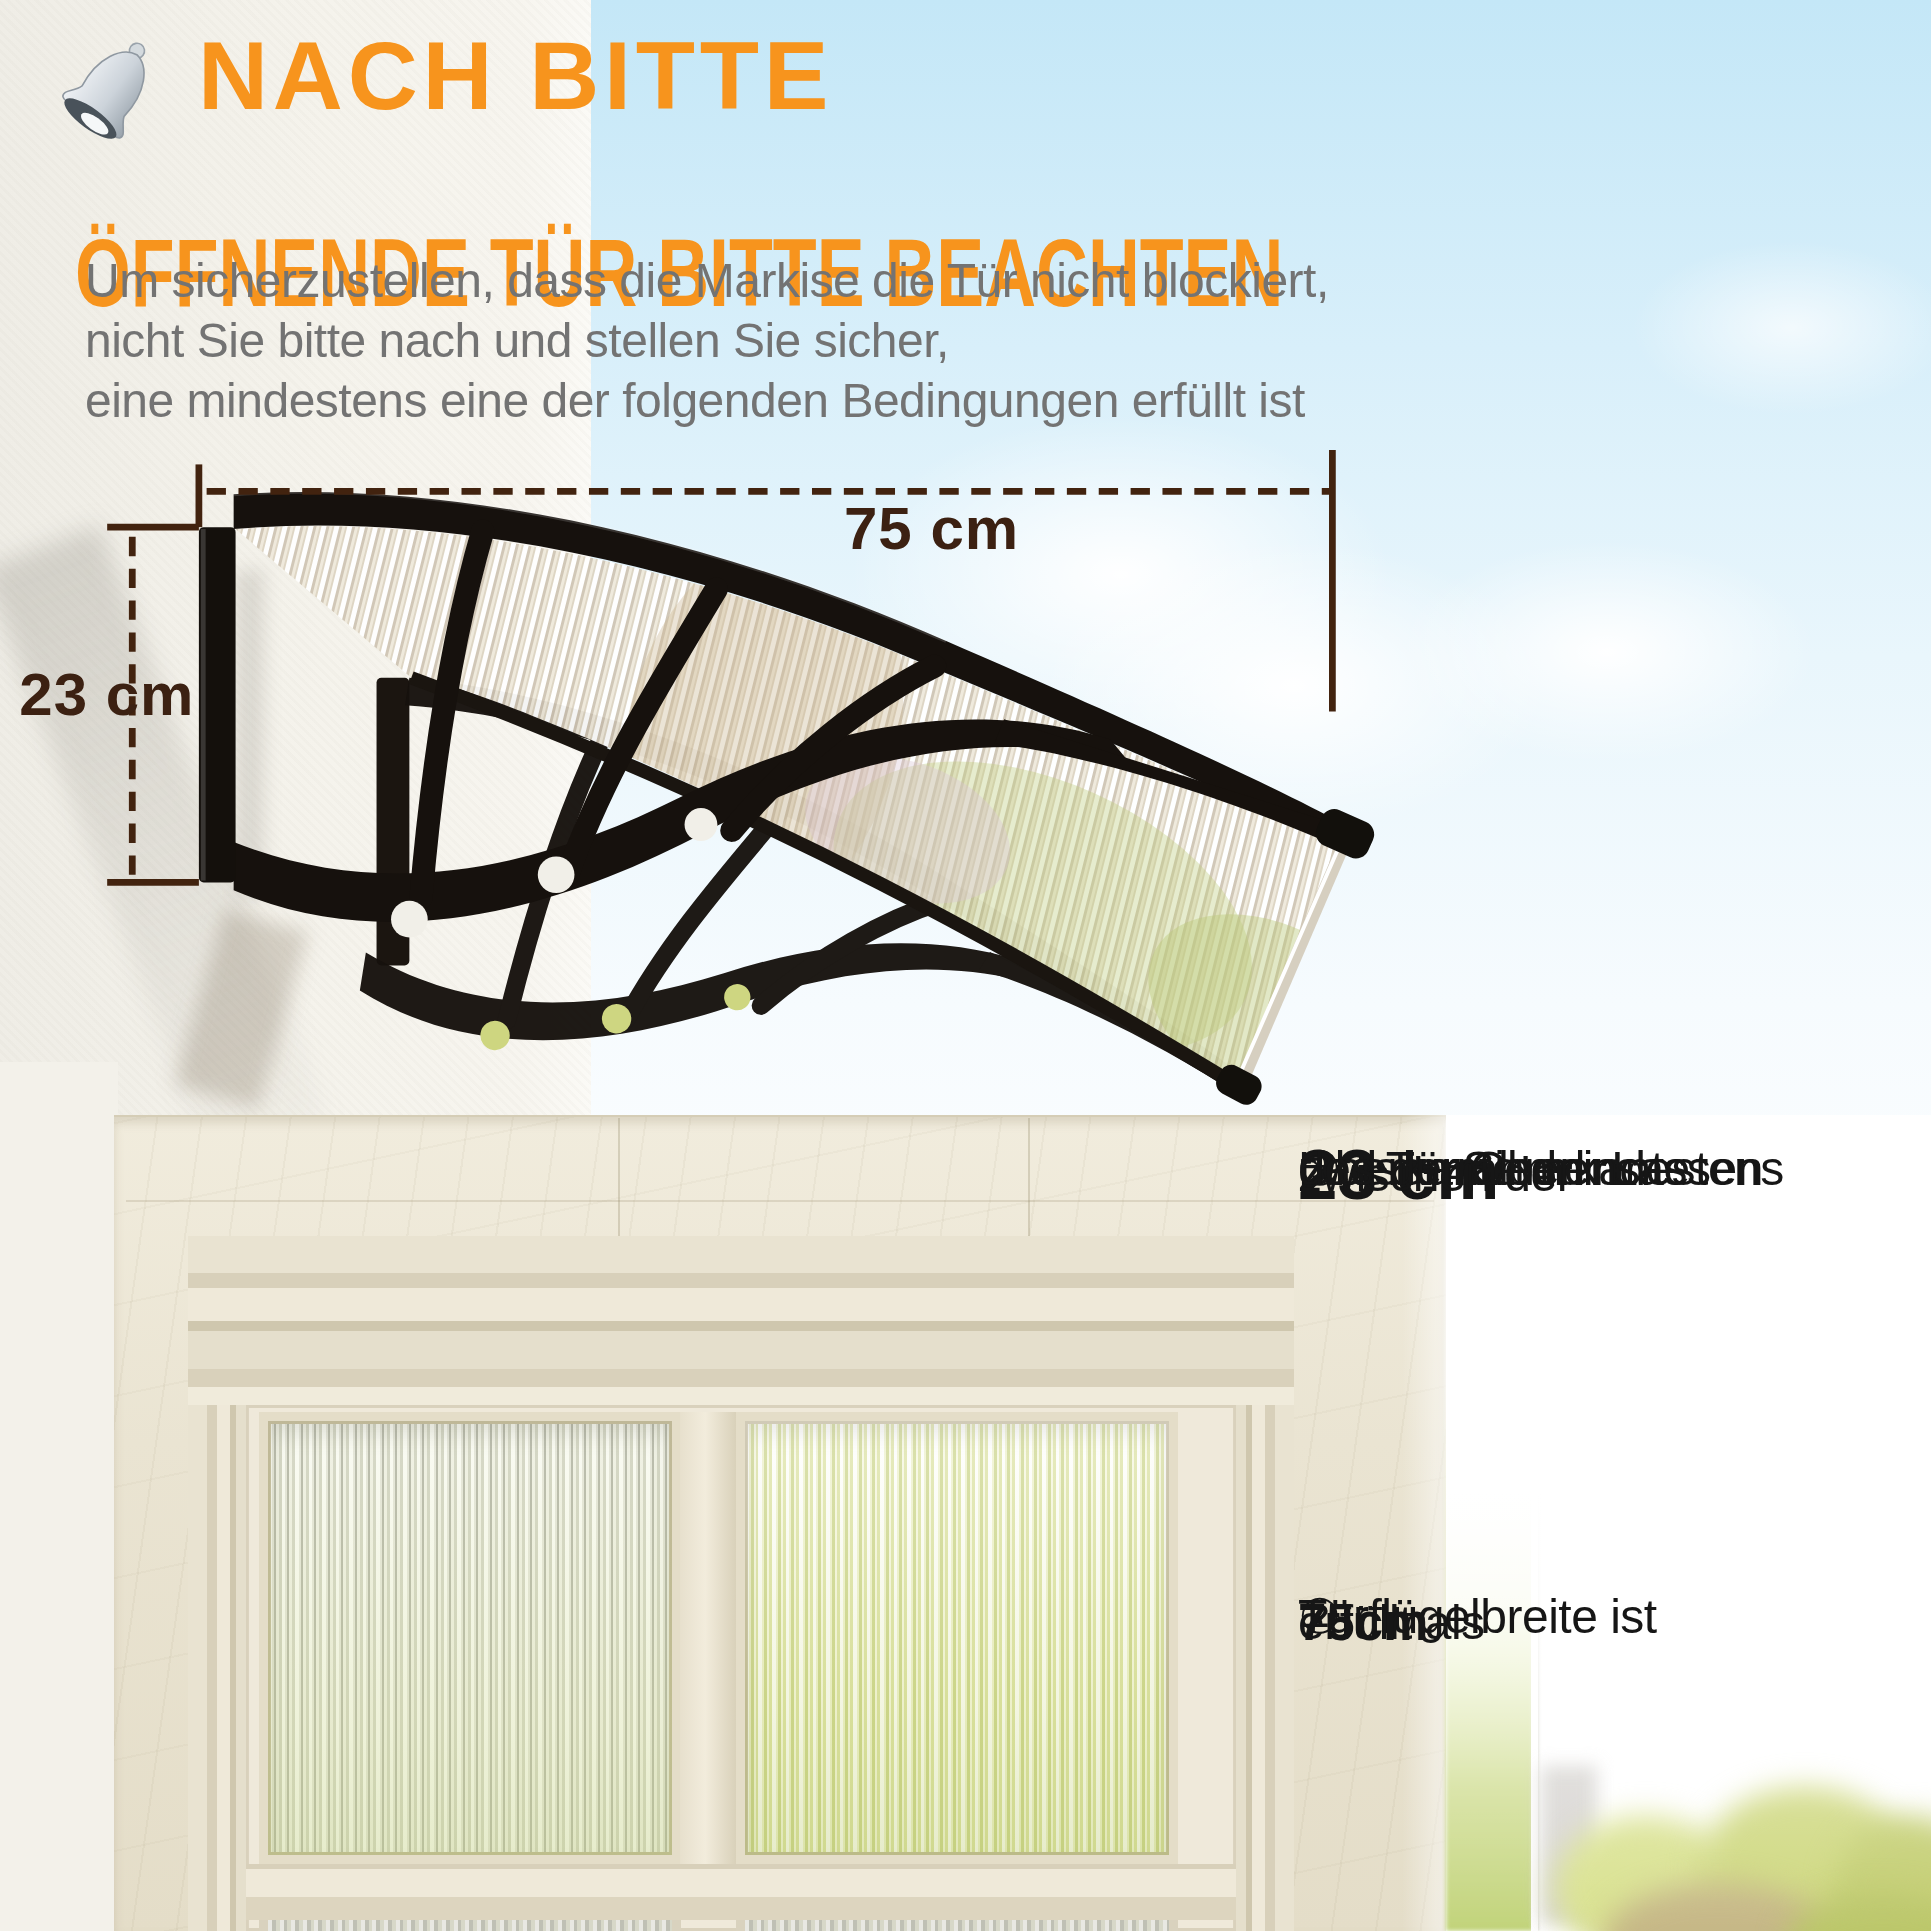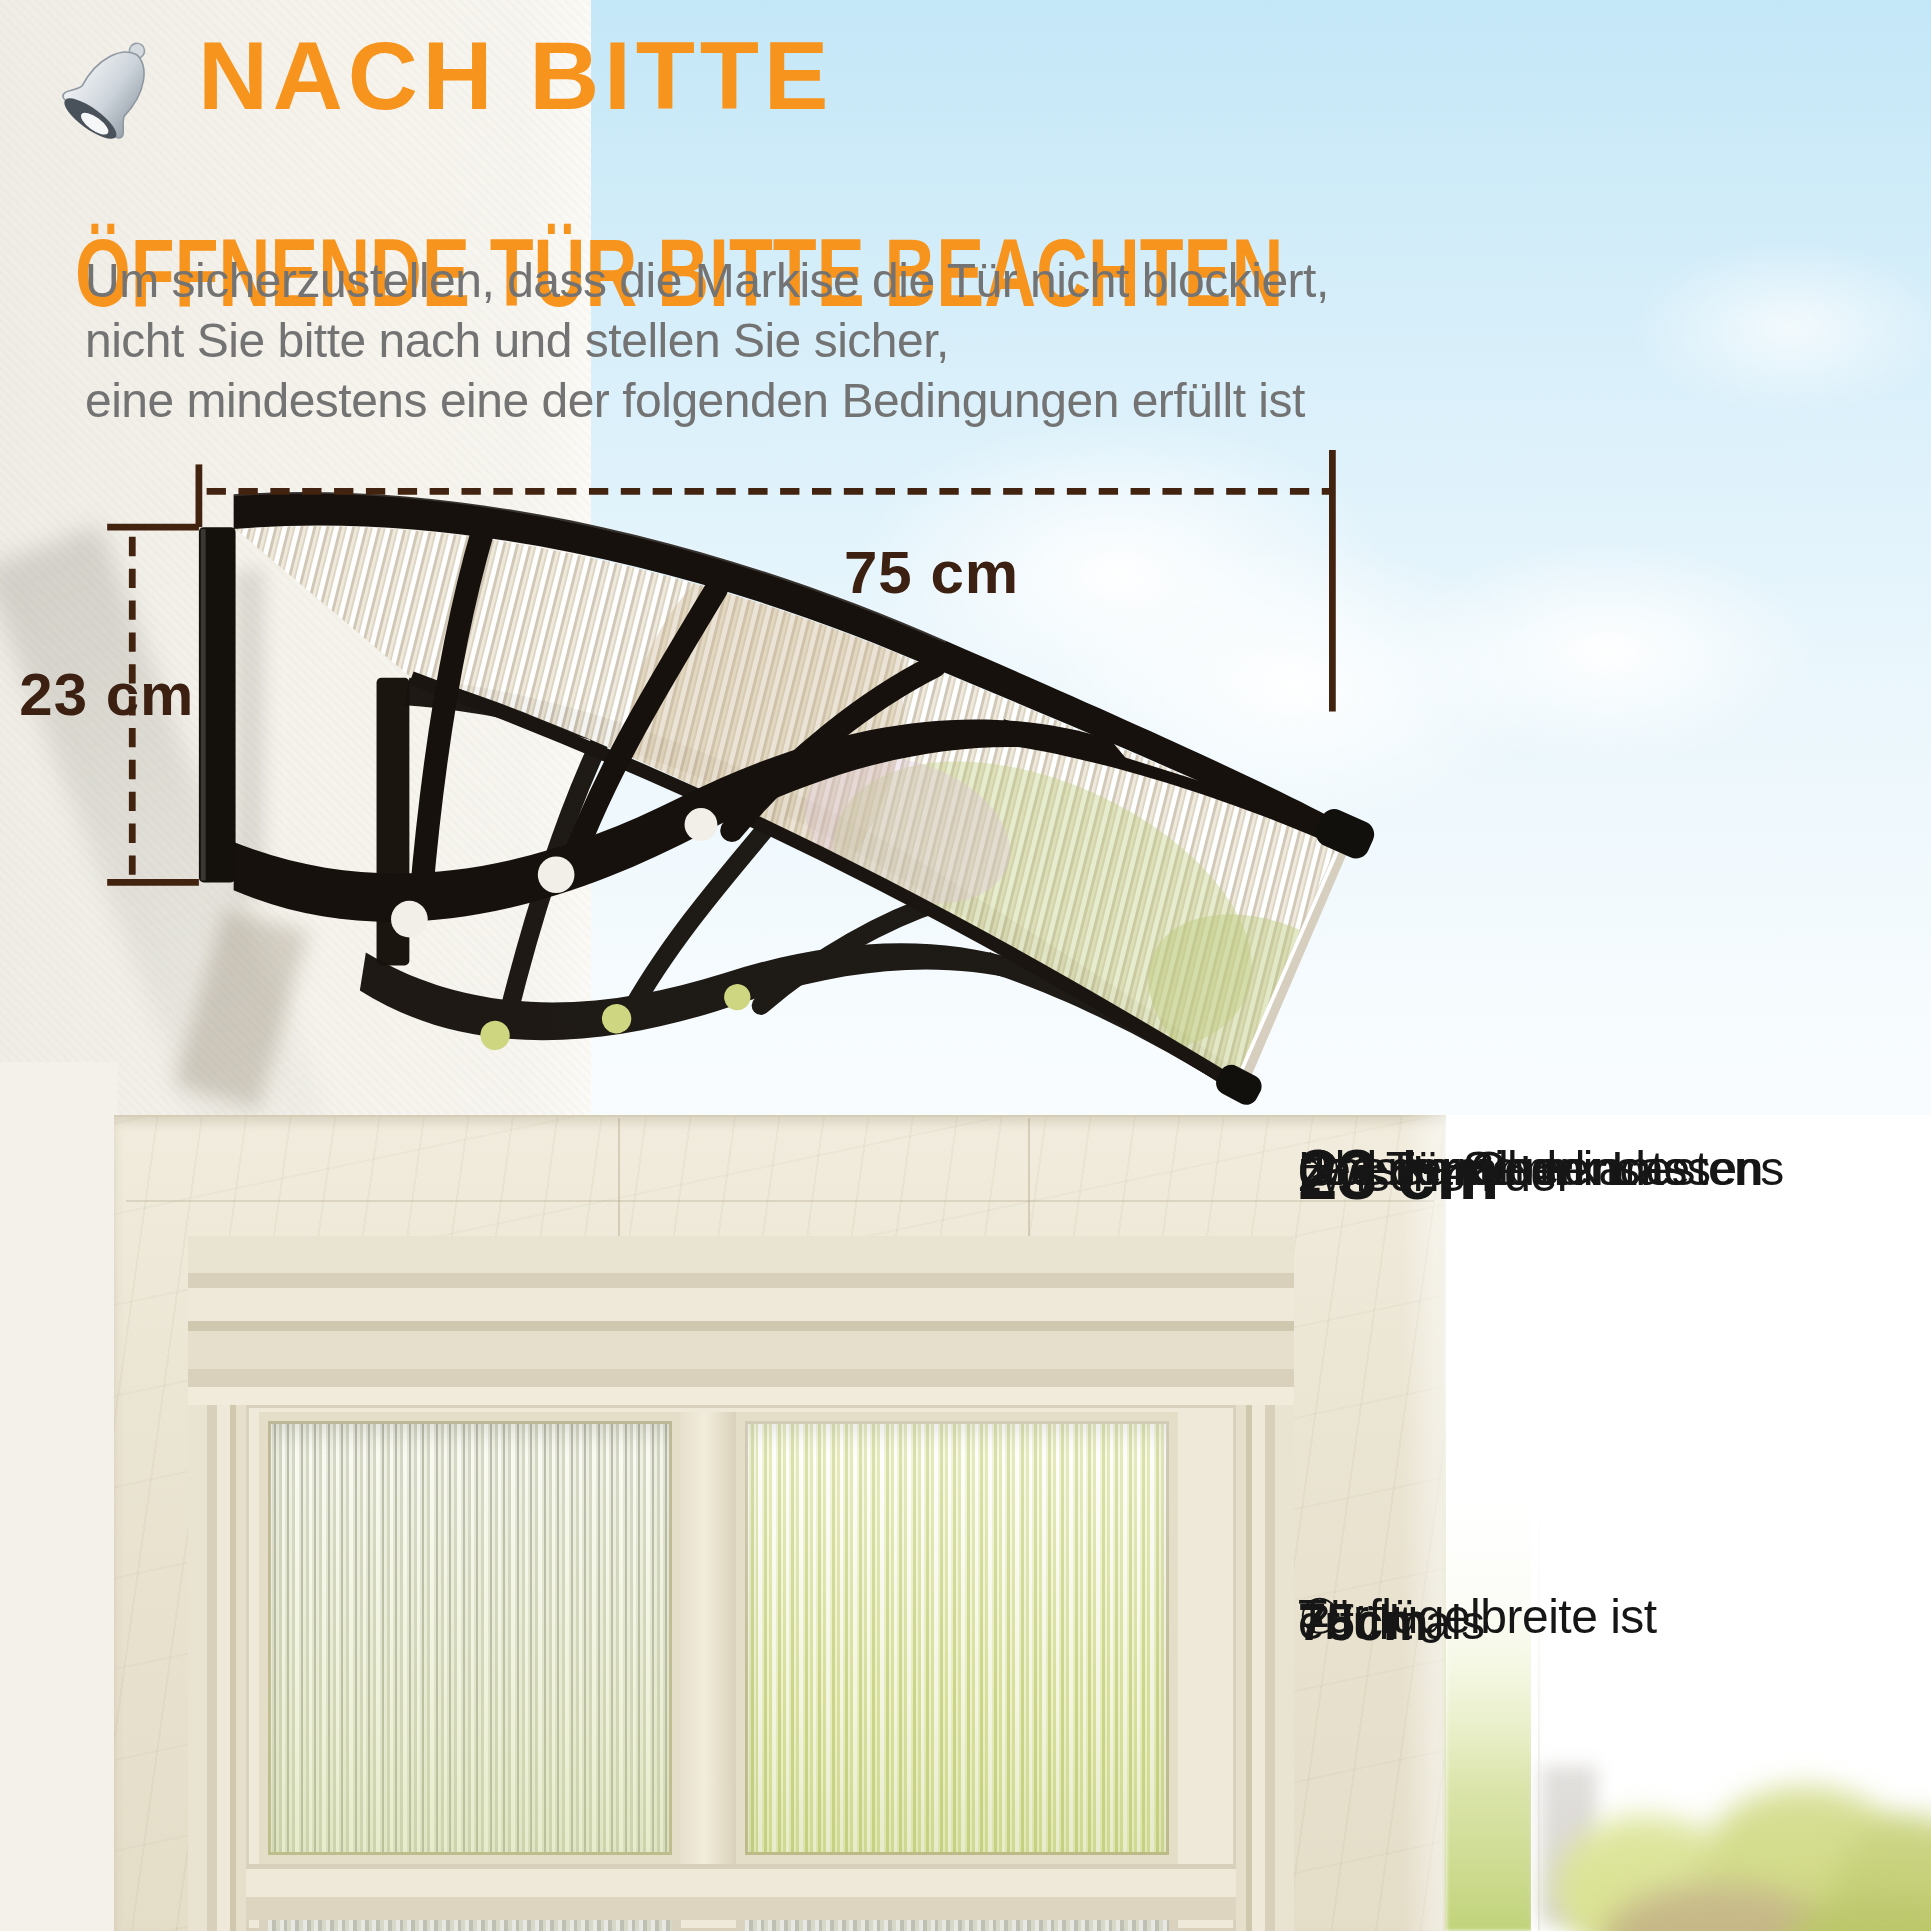--- a/index.html
+++ b/index.html
@@ -86,21 +86,21 @@
 
   
   svg.overlay{left:0;top:0;width:1931px;height:1931px;}
 
   
   .headline{color:#F7941D;font-weight:bold;white-space:nowrap;line-height:1;}
   .headline.l1{left:198px;top:27px;font-size:97px;letter-spacing:4.8px;}
   .headline.l2{left:75px;top:224px;font-size:97px;transform:scaleX(.74);transform-origin:left top;}
   .intro{left:85px;top:251px;font-size:48px;line-height:60px;color:#737373;white-space:nowrap;letter-spacing:-0.5px;}
   .dim-label{color:#3c2112;font-weight:bold;font-size:60px;white-space:nowrap;letter-spacing:1px;}
-  .dim-label.w{left:844px;top:494px;margin-top:44px;}
+  .dim-label.w{left:844px;top:494px;}
   .dim-label.h{left:19.3px;top:660px;}
   .note{color:#161616;font-size:48px;white-space:nowrap;letter-spacing:-0.5px;}
   .note .row{position:relative;display:block;line-height:73px;}
   .note .row.tall{line-height:85px;}
   .note .big{position:relative;font-weight:bold;font-size:71px;letter-spacing:0;}
   .note .gap{display:inline-block;width:17.4px;}
   .note1{left:1298px;top:1132px;}
   .note2{left:1298px;top:1580px;}
   .note2 .big{font-size:51px;}
   .bullet{position:relative;display:inline-block;margin-right:13.5px;font-family:"DejaVu Sans",sans-serif;}

